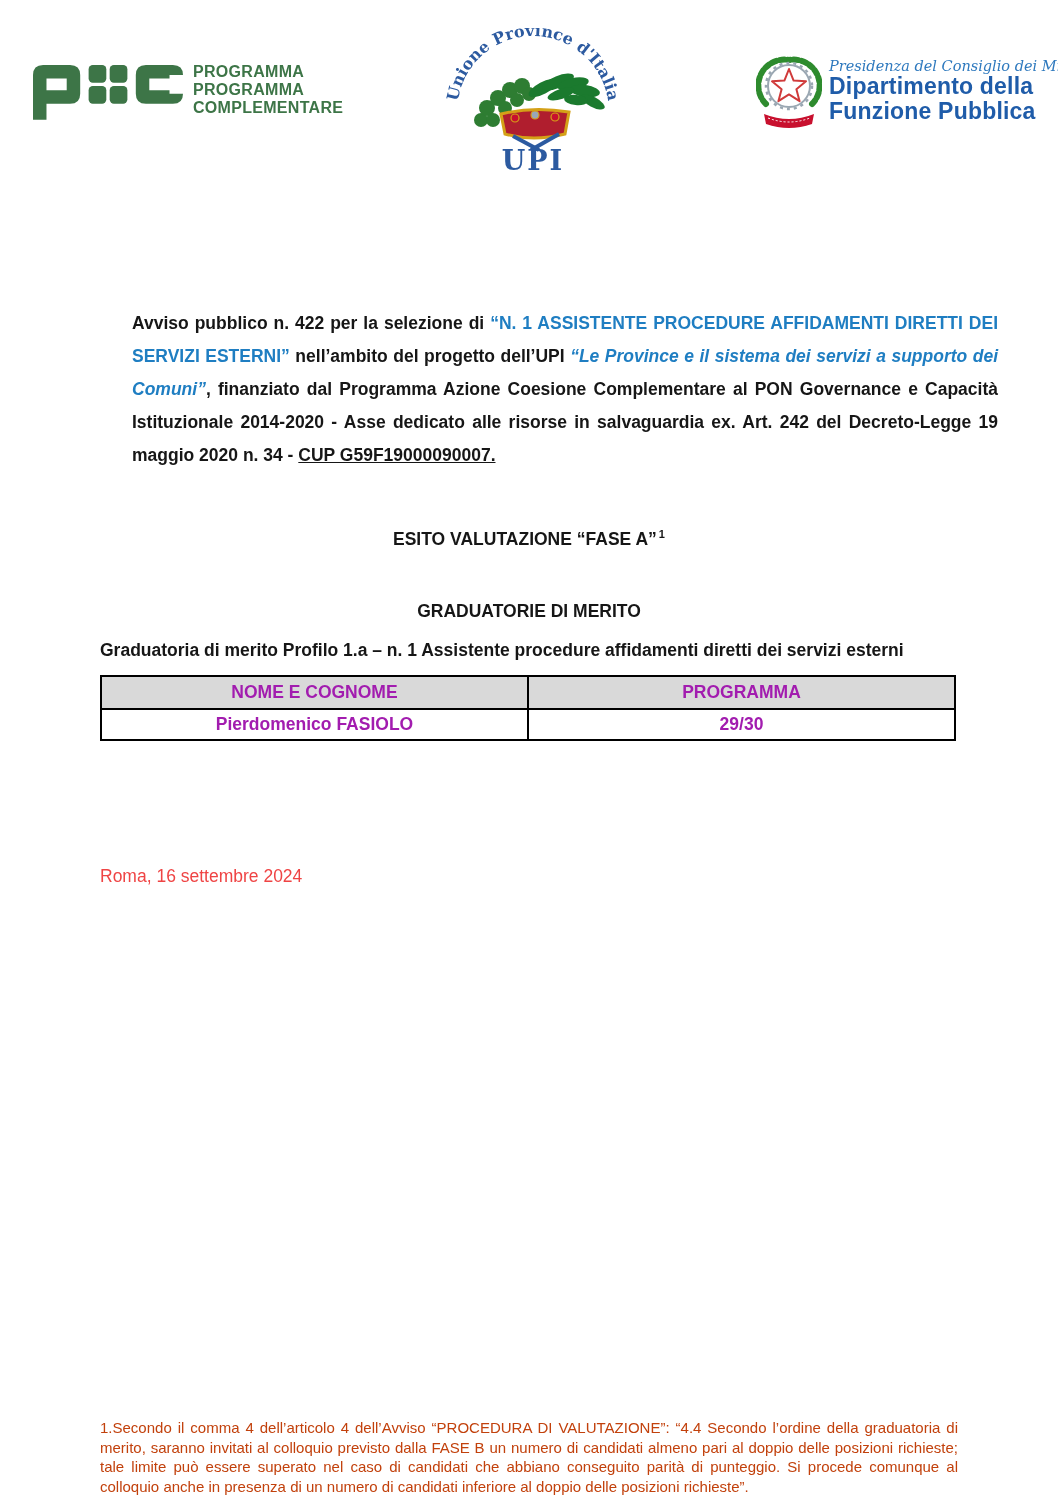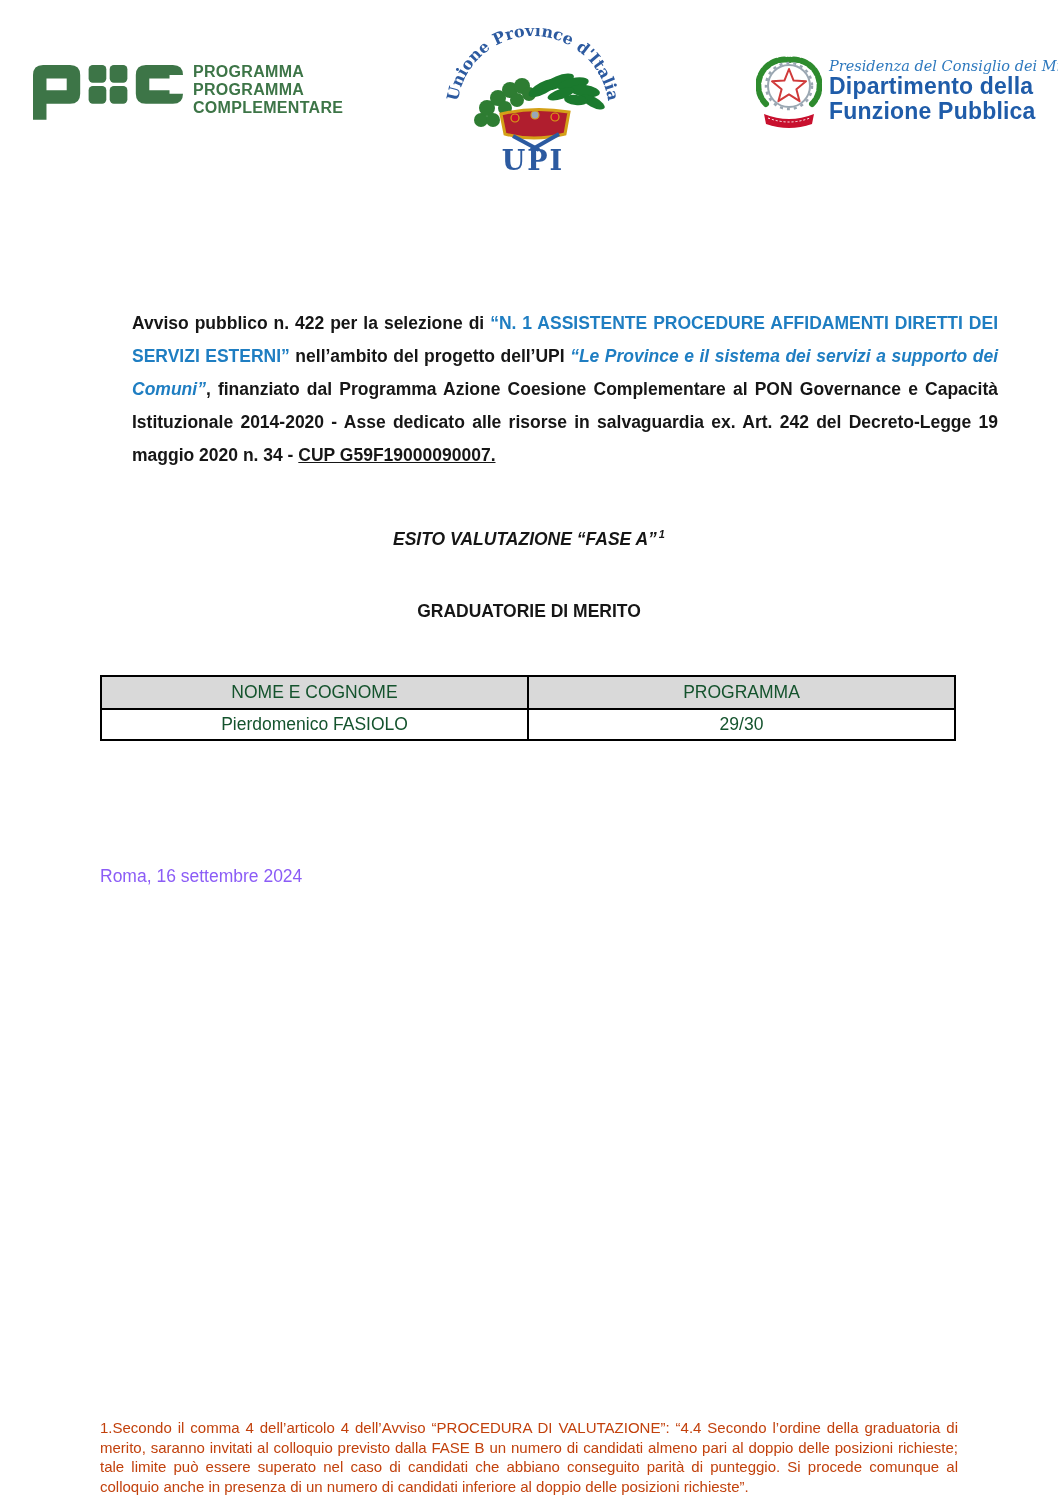--- a/index.html
+++ b/index.html
@@ -25,36 +25,36 @@
   
   .notice {
     position:absolute; left:100px; top:307px; width:866px;
     font-size:17.5px; font-weight:bold; line-height:33px; text-align:justify; color:#161616;margin-left:32px;
   }
   .blue { color:#1F7EC2; }
   .blue-italic { color:#1F7EC2; font-style:italic; }
   .underline { text-decoration:underline; }
 
   .h-center { position:absolute; left:0; width:100%; text-align:center; font-weight:bold; font-size:17.5px; color:#161616; }
-  .h-esito { top:528px;font-style:italic; }
+  .h-esito { top:528px; }
   .h-esito sup { font-size:11px; margin-left:2px; }
   .h-graduatorie { top:601px;text-align:center; }
   .grad-line { position:absolute; left:100px; top:640px; width:870px; font-weight:bold; font-size:17.5px; color:#161616; }
 
   
   .merit-table { position:absolute; left:100px; top:675px; width:856px; border-collapse:collapse; }
   .merit-table th, .merit-table td {
     border:2px solid #000; text-align:center; vertical-align:middle;
-    font-weight:normal; font-size:17.5px; color:#14532d;
+    font-weight:bold; font-size:17.5px; color:#a21caf;
   }
   .merit-table th { background:#D9D9D9; height:33px; }
   .merit-table td { height:31px; background:#fff; }
   .merit-table .col-name { width:50%; }
 
-  .date-line { position:absolute; left:100px; top:866px; font-size:17.5px; color:#8b5cf6; }
+  .date-line { position:absolute; left:100px; top:866px; font-size:17.5px; color:#ef4444; }
 
   .footnote {
     position:absolute; left:100px; top:1418px; width:858px;
     font-size:15px; line-height:19.5px; text-align:justify; color:#c2410c;
   }
 </style>
 </head>
 <body>
 
 <div class="page">
@@ -147,20 +147,21 @@
       <div class="dfp-bold">Funzione Pubblica</div>
     </div>
   </div>
 
   <p class="notice"><span>Avviso pubblico n. 422 per la selezione di </span><span class="blue">“N. 1 ASSISTENTE PROCEDURE AFFIDAMENTI DIRETTI DEI SERVIZI ESTERNI”</span><span> nell’ambito del progetto dell’UPI </span><span class="blue-italic">“Le Province e il sistema dei servizi a supporto dei Comuni”</span><span>, finanziato dal Programma Azione Coesione Complementare al PON Governance e Capacità Istituzionale 2014-2020 - Asse dedicato alle risorse in salvaguardia ex. Art. 242 del Decreto-Legge 19 maggio 2020 n. 34 - </span><span class="underline">CUP G59F19000090007.</span></p>
 
   <div class="h-center h-esito"><span>ESITO VALUTAZIONE “FASE A”</span><sup>1</sup></div>
 
   <div class="h-center h-graduatorie">GRADUATORIE DI MERITO</div>
 
+  <div class="grad-line">Graduatoria di merito Profilo 1.a – n. 1 Assistente procedure affidamenti diretti dei servizi esterni</div>
 
   <table class="merit-table">
     <thead>
       <tr>
         <th class="col-name">NOME E COGNOME</th>
         <th>PROGRAMMA</th>
       </tr>
     </thead>
     <tbody>
       <tr>

